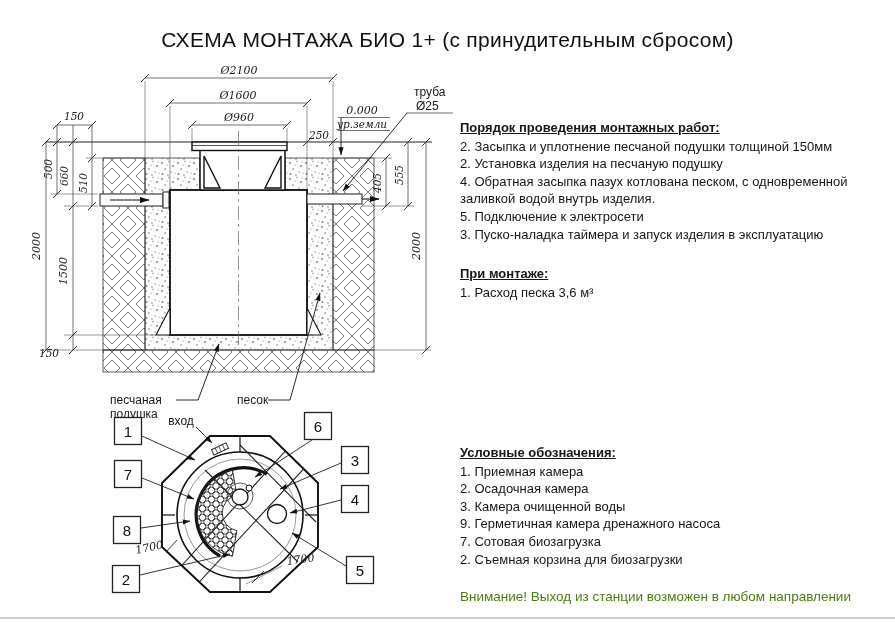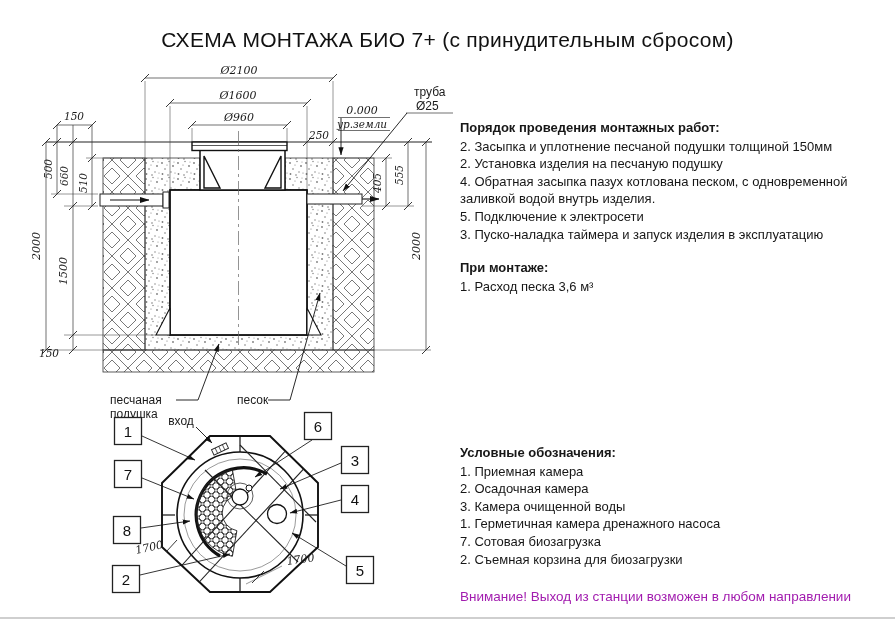--- a/index.html
+++ b/index.html
@@ -2,38 +2,38 @@
 <html><head>
 <meta charset="utf-8">
 <style>
   html,body{margin:0;padding:0;background:#e8e8e8;}
   #page{position:relative;width:895px;height:624px;background:#ffffff;overflow:hidden;
         font-family:"Liberation Sans",sans-serif;color:#1a1a1a;}
   #title{position:absolute;left:0;top:28px;width:100%;text-align:center;
          font-size:21px;letter-spacing:.3px;color:#111;}
   svg{position:absolute;left:0;top:0;}
   .col{position:absolute;left:460px;width:432px;font-size:13px;line-height:17.6px;color:#171717;}
-  .h{font-weight:bold;margin-bottom:1px;}
-  .warn{position:absolute;left:460px;top:589px;font-size:13.5px;color:#a21caf;}
+  .h{font-weight:bold;text-decoration:underline;margin-bottom:1px;}
+  .warn{position:absolute;left:460px;top:589px;font-size:13.5px;color:#4d7c0f;}
   .dimtxt{font-family:"DejaVu Serif",serif;font-style:italic;font-size:11px;fill:#1a1a1a;}
   .dimtxt2{font-family:"DejaVu Serif",serif;font-style:italic;font-size:10.5px;fill:#1a1a1a;}
   .lbl{font-family:"Liberation Sans",sans-serif;font-size:12px;fill:#1a1a1a;}
   .co{font-family:"Liberation Sans",sans-serif;font-size:15px;fill:#111;}
   .thin{stroke:#333;stroke-width:.7;fill:none;}
   .xthin{stroke:#444;stroke-width:.55;fill:none;}
   .bold{stroke:#111;stroke-width:1.6;fill:none;}
   .tick{stroke:#222;stroke-width:.9;}
   #bottom-edge{position:absolute;left:0;top:617px;width:895px;height:2px;background:#cfcfcf;}
 </style>
 </head>
 <body>
 
 <div id="page">
 
-  <div id="title">СХЕМА МОНТАЖА БИО 7+ (с принудительным сбросом)</div>
+  <div id="title">СХЕМА МОНТАЖА БИО 1+ (с принудительным сбросом)</div>
 
   <svg width="895" height="624" viewBox="0 0 895 624">
     <defs>
       <marker id="arr" viewBox="0 0 10 10" refX="9.5" refY="5" markerWidth="9" markerHeight="9" orient="auto-start-reverse">
         <path d="M0,1.8 L10,5 L0,8.2 Z" fill="#111"></path>
       </marker>
       <pattern id="weave" width="32" height="32" patternUnits="userSpaceOnUse">
         <g stroke="#3d3d3d" stroke-width="0.7" fill="none">
           <path d="M0,16 L16,0 M0,8 L8,0 M8,16 L16,8"></path>
           <path d="M16,0 L32,16 M24,0 L32,8 M16,8 L24,16"></path>
@@ -332,31 +332,31 @@
 
   <div class="col" style="top:119px">
     <div class="h">Порядок проведения монтажных работ:</div>
     <div>2. Засыпка и уплотнение песчаной подушки толщиной 150мм</div>
     <div>2. Установка изделия на песчаную подушку</div>
     <div>4. Обратная засыпка пазух котлована песком, с одновременной заливкой водой внутрь изделия.</div>
     <div>5. Подключение к электросети</div>
     <div>3. Пуско-наладка таймера и запуск изделия в эксплуатацию</div>
   </div>
 
-  <div class="col" style="top:259px">
+  <div class="col" style="top:265px">
     <div class="h">При монтаже:</div>
     <div>1. Расход песка 3,6 м³</div>
   </div>
 
   <div class="col" style="top:444px">
     <div class="h">Условные обозначения:</div>
     <div>1. Приемная камера</div>
     <div>2. Осадочная камера</div>
     <div>3. Камера очищенной воды</div>
-    <div>1. Герметичная камера дренажного насоса</div>
+    <div>9. Герметичная камера дренажного насоса</div>
     <div>7. Сотовая биозагрузка</div>
     <div>2. Съемная корзина для биозагрузки</div>
   </div>
 
   <div class="warn">Внимание! Выход из станции возможен в любом направлении</div>
 
   <div id="bottom-edge"></div>
 </div>
 
 </body></html>

